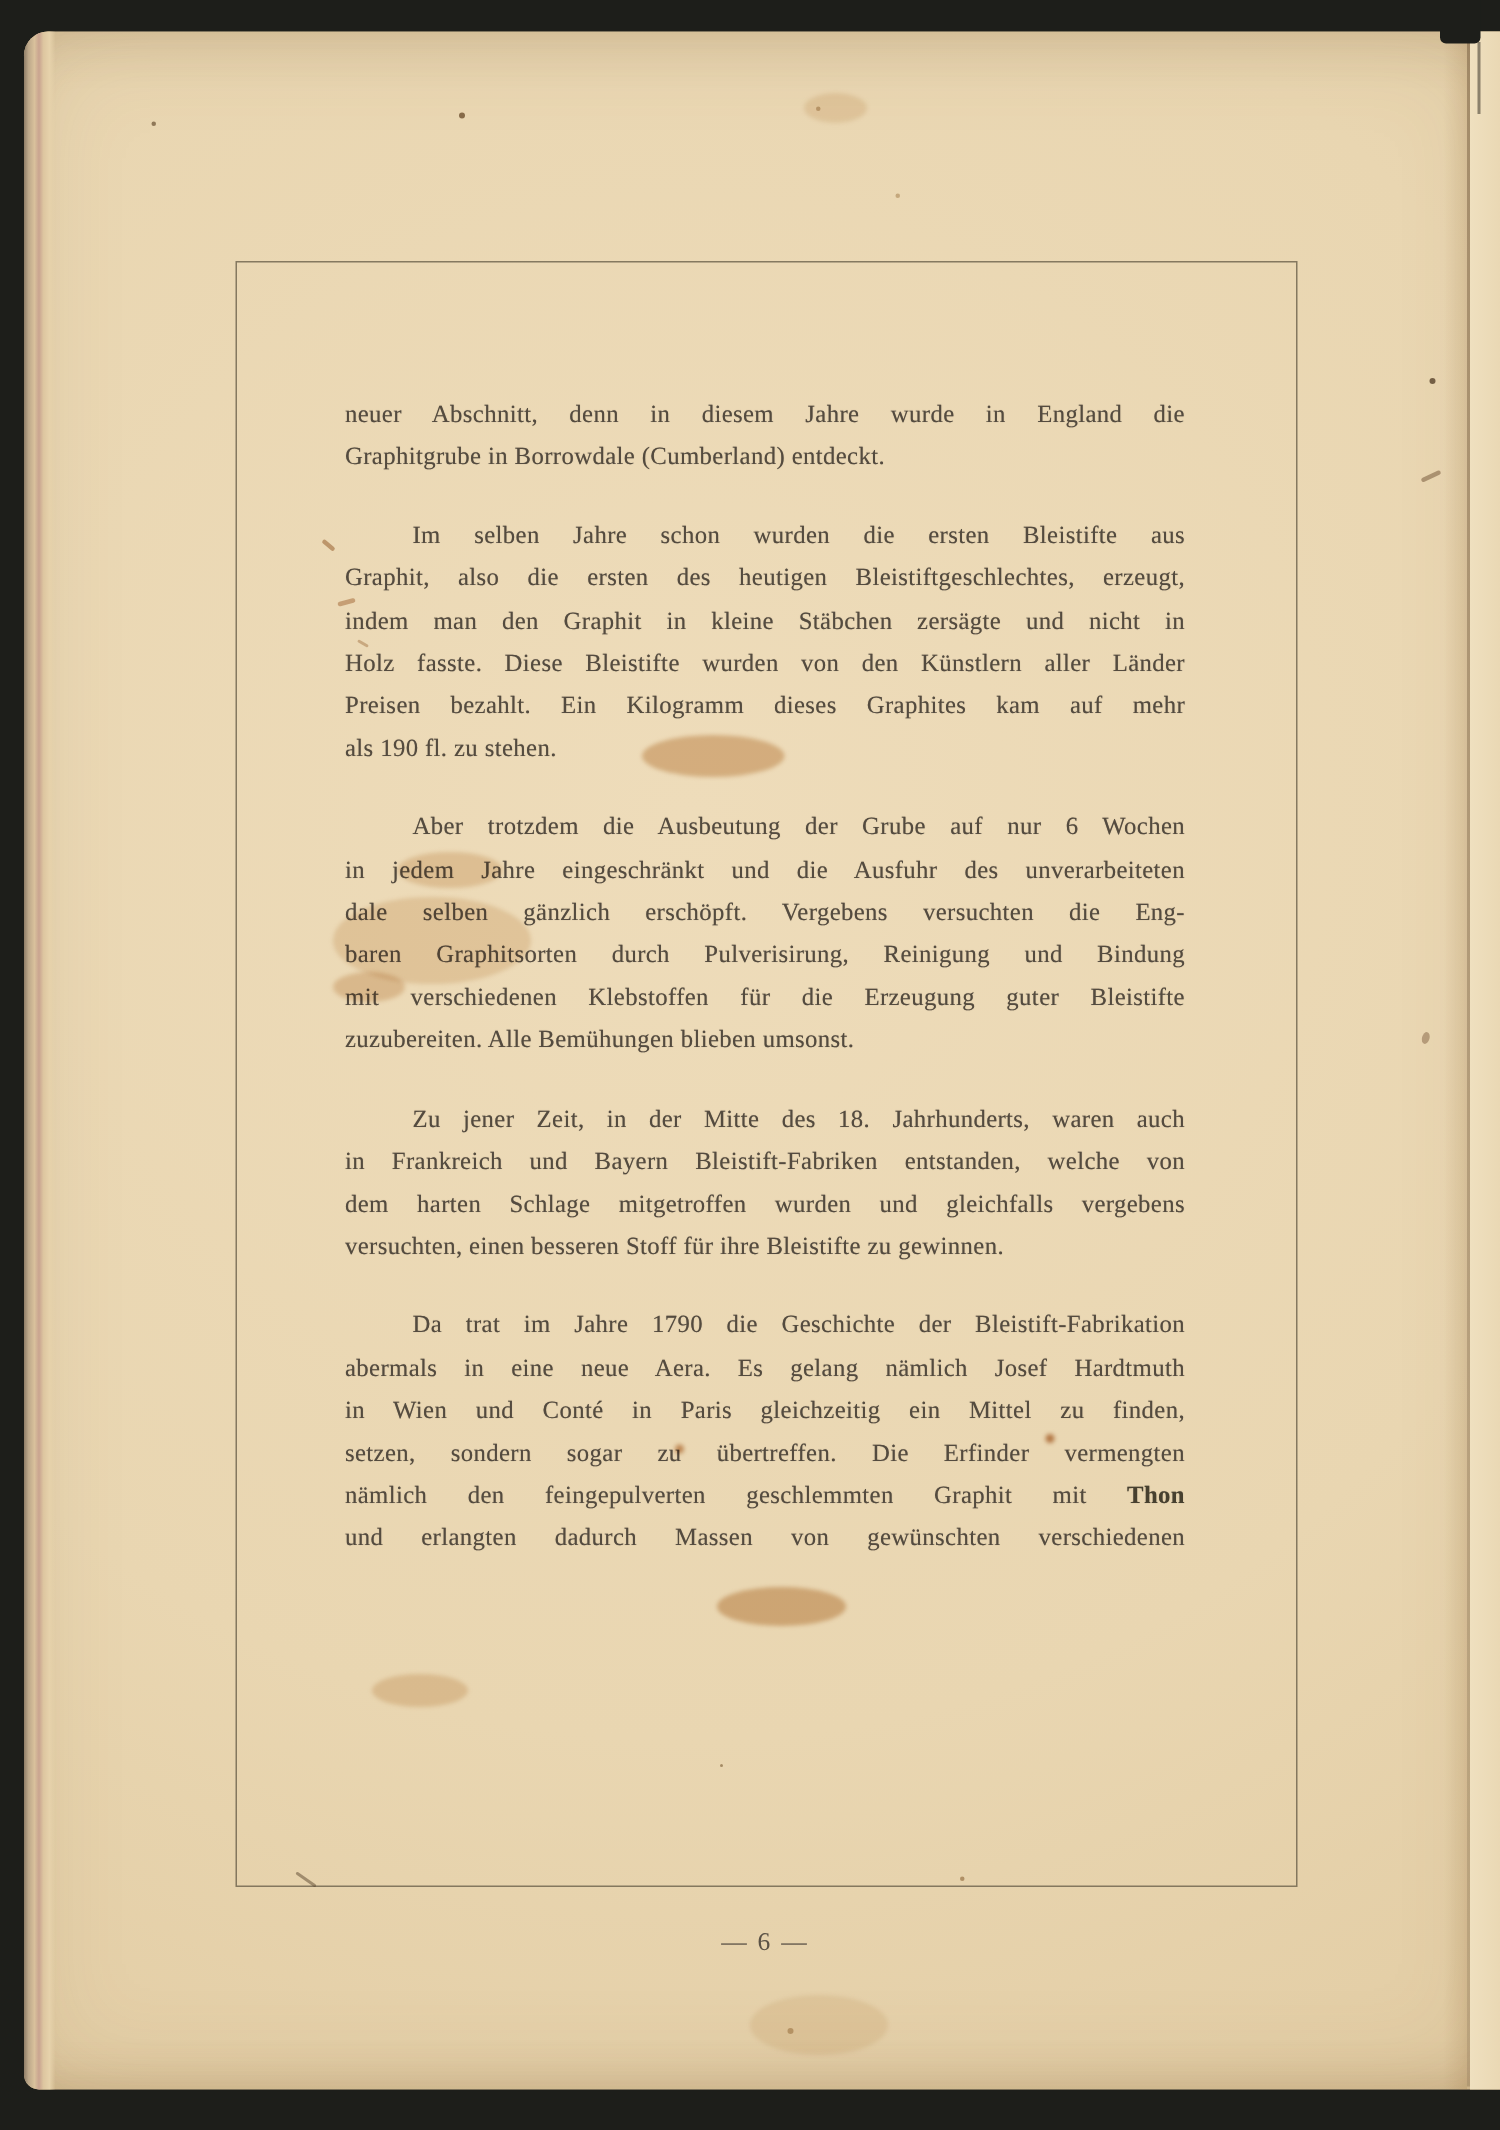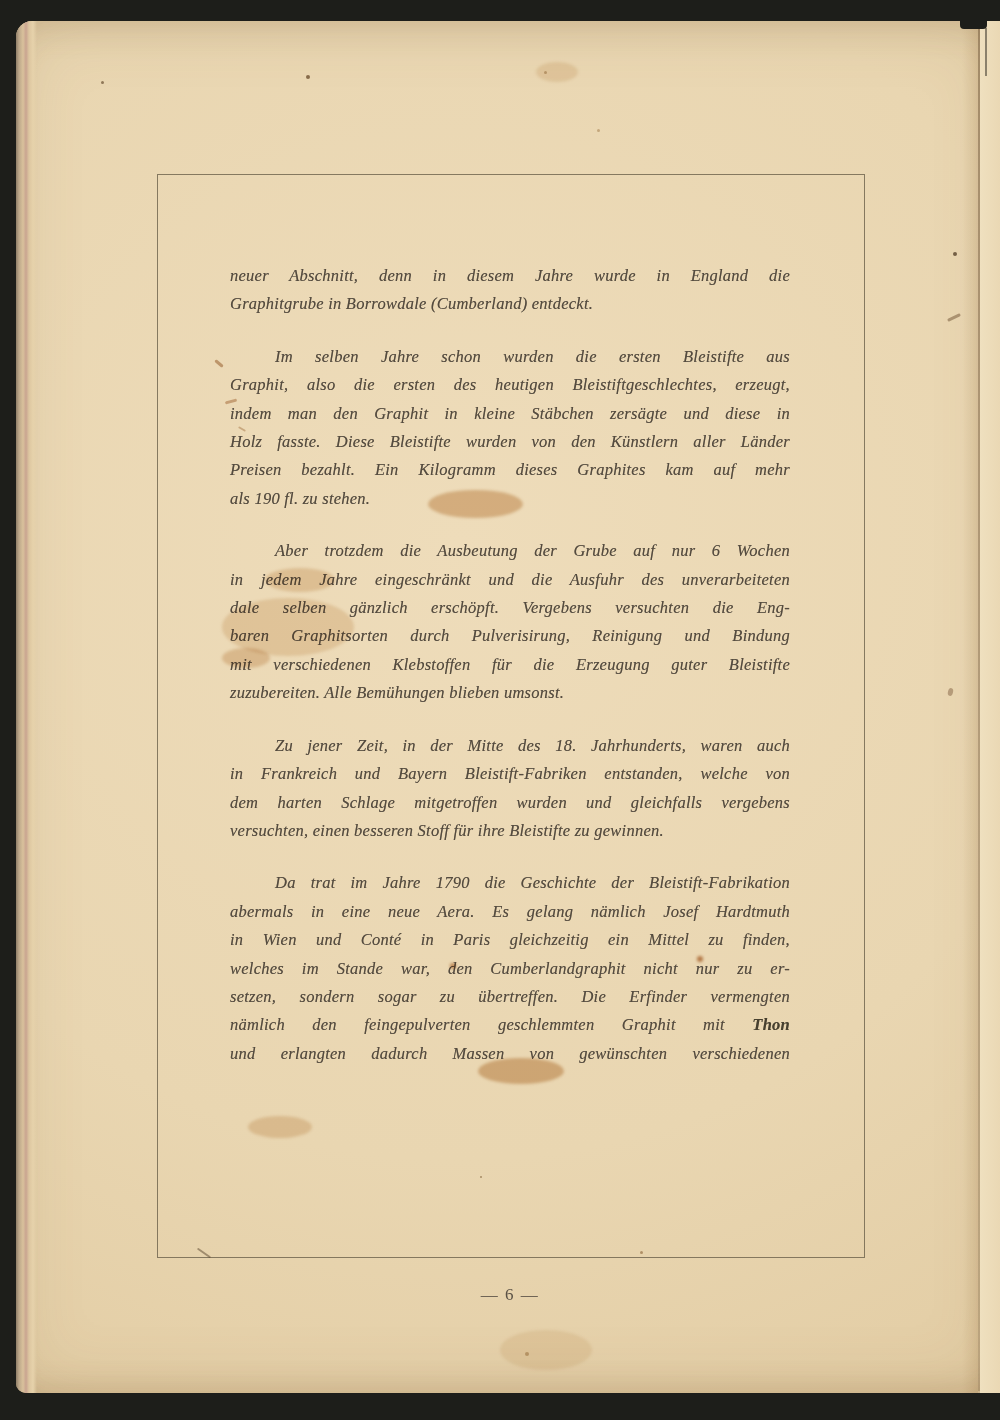--- a/index.html
+++ b/index.html
@@ -52,21 +52,20 @@
   }
   
   .textblock{position:absolute;left:214px;top:241px;width:560px;}
   .para{margin:0 0 24px 0;}
   .para:last-child{margin-bottom:0;}
   .ln{
     font-size:16.5px;line-height:28.4px;color:#544b3f;
     letter-spacing:.25px;
     text-align:justify;text-align-last:justify;
     text-shadow:0 0 .5px rgba(84,75,63,.55);
-    font-style:italic;
   }
   .ln.last{text-align-last:left;}
   .ln.ind{text-indent:45px;}
   .b{font-weight:bold;color:#47402f;margin-top:48px;}
   .pagenum{
     position:absolute;left:214px;top:1262px;width:560px;
     font-size:17px;line-height:24px;color:#5b5246;text-align:center;
     letter-spacing:1.5px;text-align-last:center;
   }
   
@@ -113,21 +112,21 @@
   <div class="textblock">
 
     <div class="para">
       <div class="ln">neuer Abschnitt, denn in diesem Jahre wurde in England die</div>
       <div class="ln last">Graphitgrube in Borrowdale (Cumberland) entdeckt.</div>
     </div>
 
     <div class="para">
       <div class="ln ind">Im selben Jahre schon wurden die ersten Bleistifte aus</div>
       <div class="ln">Graphit, also die ersten des heutigen Bleistiftgeschlechtes, erzeugt,</div>
-      <div class="ln">indem man den Graphit in kleine Stäbchen zersägte und diese in</div>
+      <div class="ln">indem man den Graphit in kleine Stäbchen zersägte und nicht in</div>
       <div class="ln">Holz fasste. Diese Bleistifte wurden von den Künstlern aller Länder</div>
       <div class="ln">Preisen bezahlt. Ein Kilogramm dieses Graphites kam auf mehr</div>
       <div class="ln last">als 190 fl. zu stehen.</div>
     </div>
 
     <div class="para">
       <div class="ln ind">Aber trotzdem die Ausbeutung der Grube auf nur 6 Wochen</div>
       <div class="ln">in jedem Jahre eingeschränkt und die Ausfuhr des unverarbeiteten</div>
       <div class="ln">dale selben gänzlich erschöpft. Vergebens versuchten die Eng-</div>
       <div class="ln">baren Graphitsorten durch Pulverisirung, Reinigung und Bindung</div>
@@ -139,21 +138,20 @@
       <div class="ln ind">Zu jener Zeit, in der Mitte des 18. Jahrhunderts, waren auch</div>
       <div class="ln">in Frankreich und Bayern Bleistift-Fabriken entstanden, welche von</div>
       <div class="ln">dem harten Schlage mitgetroffen wurden und gleichfalls vergebens</div>
       <div class="ln last">versuchten, einen besseren Stoff für ihre Bleistifte zu gewinnen.</div>
     </div>
 
     <div class="para">
       <div class="ln ind">Da trat im Jahre 1790 die Geschichte der Bleistift-Fabrikation</div>
       <div class="ln">abermals in eine neue Aera.  Es gelang nämlich Josef Hardtmuth</div>
       <div class="ln">in Wien und Conté in Paris gleichzeitig ein Mittel zu finden,</div>
-      <div class="ln">welches im Stande war, den Cumberlandgraphit nicht nur zu er-</div>
       <div class="ln">setzen, sondern sogar zu übertreffen.  Die Erfinder vermengten</div>
       <div class="ln"><span>nämlich den feingepulverten geschlemmten Graphit mit</span> <span class="b">Thon</span></div>
       <div class="ln">und erlangten dadurch Massen von gewünschten verschiedenen</div>
     </div>
 
   </div>
 
   <div class="pagenum">— 6 —</div>
 
   <div class="stain st-kilogramm"></div>

